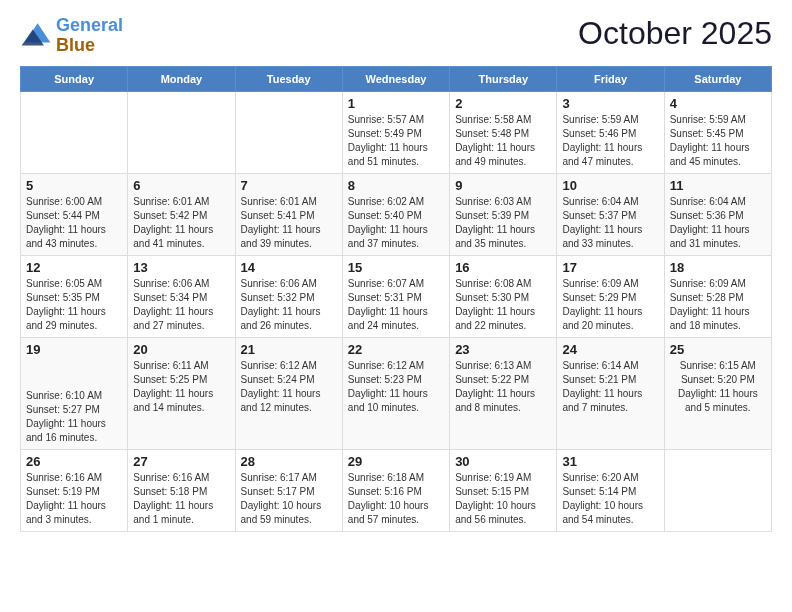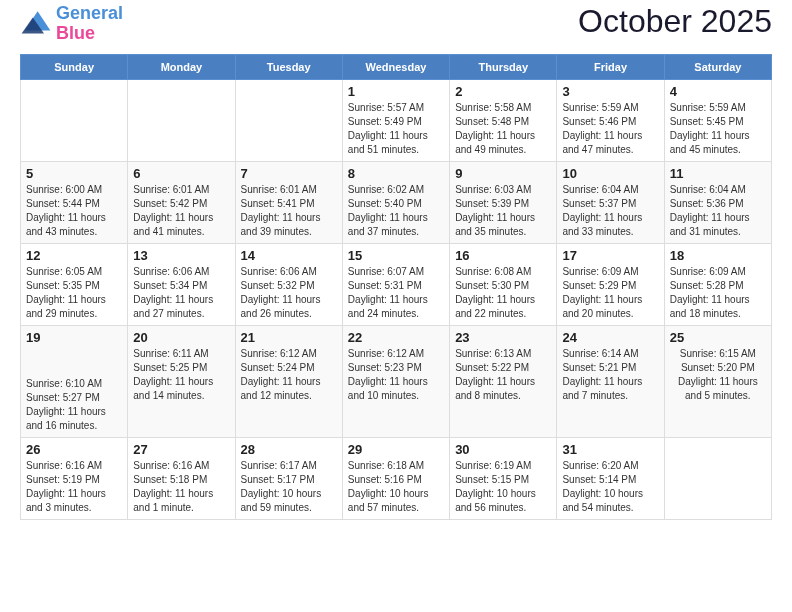--- a/index.html
+++ b/index.html
@@ -4,21 +4,21 @@
   <style>
     * { box-sizing: border-box; margin: 0; padding: 0; }
     body {
       font-family: Arial, Helvetica, sans-serif;
       background: #fff;
       width: 792px;
       min-height: 612px;
     }
     .page {
       width: 792px;
-      padding: 4px 20px 20px 20px;
+      padding: 16px 20px 20px 20px;
     }
     .header {
       display: flex;
       justify-content: space-between;
       align-items: flex-start;
       margin-bottom: 10px;
     }
     .logo {
       display: flex;
       align-items: center;
@@ -98,21 +98,21 @@
 
 <div class="page">
   <div class="header">
     <div class="logo">
       <svg class="logo-icon" viewBox="0 0 40 40">
         <polygon points="22,4 38,28 6,28" fill="#4a90d9"></polygon>
         <polygon points="16,12 30,32 2,32" fill="#1a3a6e" opacity="0.85"></polygon>
       </svg>
       <div class="logo-text">
         <div><span>General</span></div>
-        <div><span style="color:#ec4899">Blue</span></div>
+        <div><span style="color:#a16207">Blue</span></div>
       </div>
     </div>
     <div class="title-block">
       <div class="month-title">October 2025</div>
     </div>
   </div>
 
   <table class="calendar">
     <thead>
       <tr>

